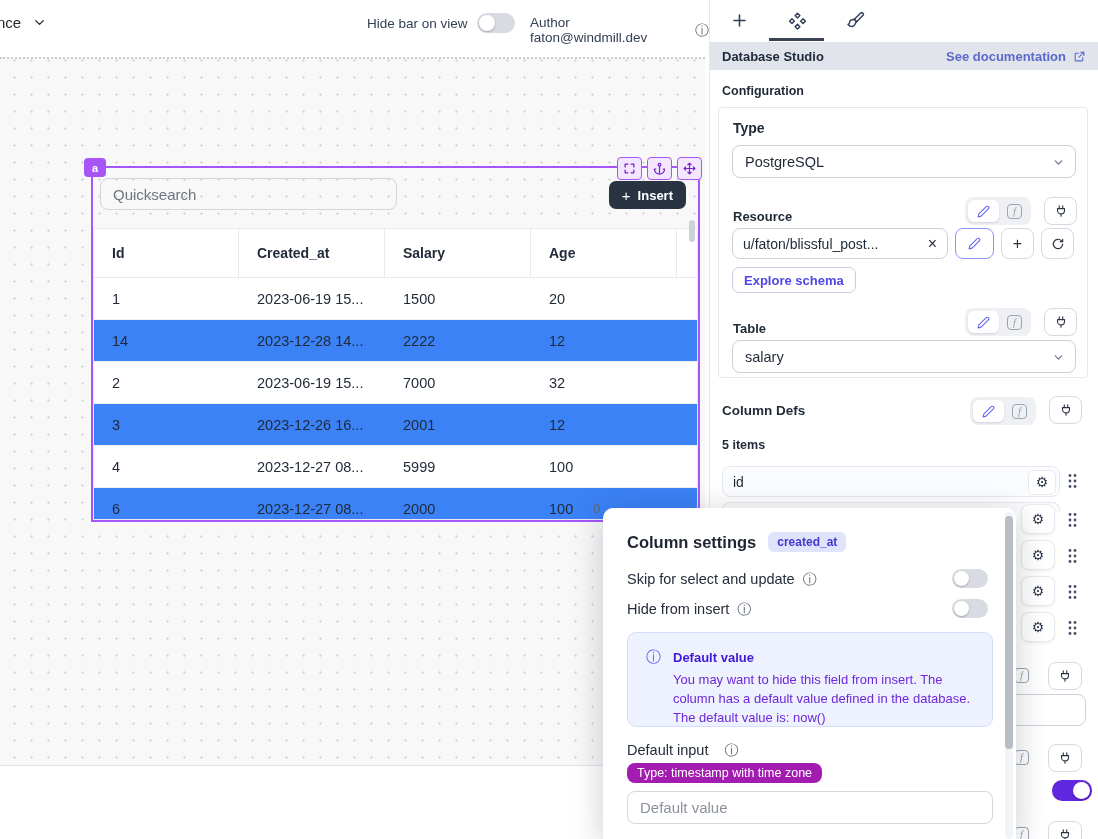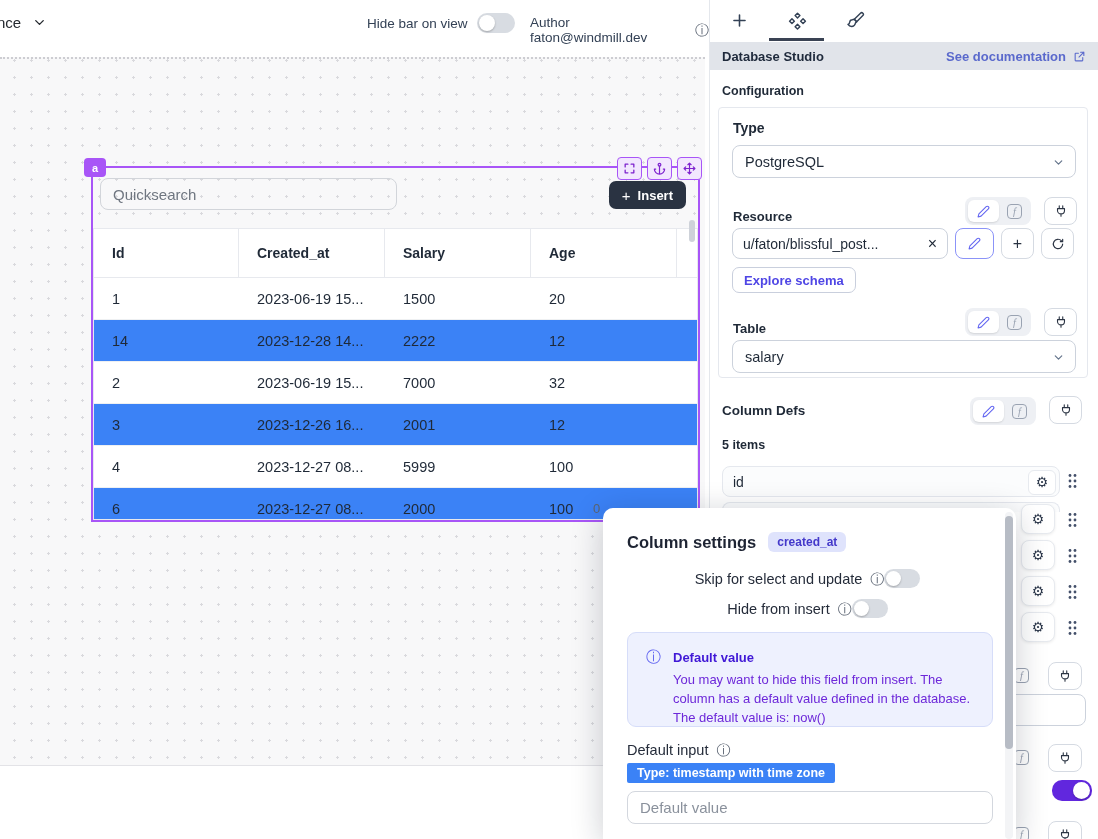--- a/index.html
+++ b/index.html
@@ -102,30 +102,30 @@
   .u-plug { position:absolute; left:338px; width:34px; height:28px; }
   .u-input { position:absolute; left:295px; top:694px; width:81px; height:32px; border:1px solid #ccd2dc; border-radius:8px; background:#fff; }
   .u-toggle { position:absolute; left:342px; top:780px; width:40px; height:21px; }
   .u-toggle .knob { width:17px; height:17px; }
 
   
   .modal { position:absolute; left:603px; top:508px; width:413px; height:331px; background:#fff; border-radius:10px 10px 0 0; box-shadow:0 6px 32px rgba(15,23,42,.22); z-index:40; }
   .m-title-row { position:absolute; left:24px; top:24px; display:flex; align-items:center; gap:12px; }
   .m-title { font-size:16.5px; font-weight:700; color:#1e2433; }
   .m-badge { background:#dfe3fc; color:#4338ca; font-size:12px; font-weight:700; padding:3px 9px; border-radius:6px; }
-  .m-toggle-row { position:absolute; left:24px; right:28px; display:flex; align-items:center; justify-content:center; }
+  .m-toggle-row { position:absolute; left:24px; right:28px; display:flex; align-items:center; justify-content:space-between; }
   .m-toggle-label { display:flex; align-items:center; gap:8px; font-size:14.5px; color:#252c3a; }
   .m-toggle-row .toggle { width:36px; height:19px; }
   .m-toggle-row .toggle .knob { width:15px; height:15px; }
   .m-alert { position:absolute; left:24px; top:124px; width:366px; height:95px; background:#eef1fe; border:1px solid #d6ddf9; border-radius:9px; }
   .m-alert-info { position:absolute; left:18px; top:15px; color:#6366f1; font-size:15px; font-style:normal; }
   .m-alert-title { position:absolute; left:45px; top:17px; font-size:13px; font-weight:700; color:#4018d6; }
   .m-alert-body { position:absolute; left:45px; top:37px; right:13px; font-size:13px; color:#6d28d9; line-height:1.48; }
-  .m-definput { position:absolute; left:24px; top:234px; display:flex; align-items:center; gap:8px; font-size:14.5px; color:#252c3a; }
-  .m-typebadge { position:absolute; left:24px; top:255px; display:inline-block; background:#3b82f6; color:#fff; font-size:12.5px; font-weight:700; padding:3px 10px; border-radius:2px; }
+  .m-definput { position:absolute; left:24px; top:234px; display:flex; align-items:center; gap:16px; font-size:14.5px; color:#252c3a; }
+  .m-typebadge { position:absolute; left:24px; top:255px; display:inline-block; background:#a21caf; color:#fff; font-size:12.5px; font-weight:400; padding:3px 10px; border-radius:8px; }
   .m-input { position:absolute; left:24px; top:283px; width:366px; height:33px; border:1px solid #d3d7de; border-radius:8px; padding:0 12px; font-size:15px; font-family:"Liberation Sans",sans-serif; outline:none; color:#374151; }
   .m-input::placeholder { color:#8a919c; }
   .m-scroll-track { position:absolute; right:3px; top:4px; bottom:0; width:8px; background:#f3f4f6; border-radius:4px; }
   .m-scroll-thumb { position:absolute; right:3px; top:8px; width:8px; height:233px; background:#b7bcc5; border-radius:4px; cursor:pointer; }
 </style>
 </head>
 <body>
 
 <div id="app">
 

